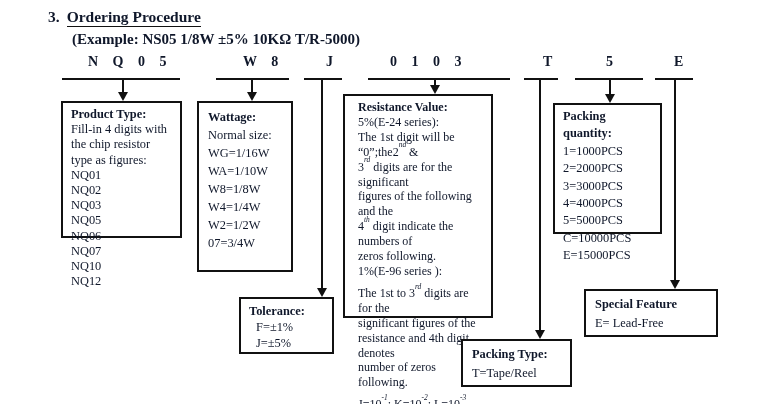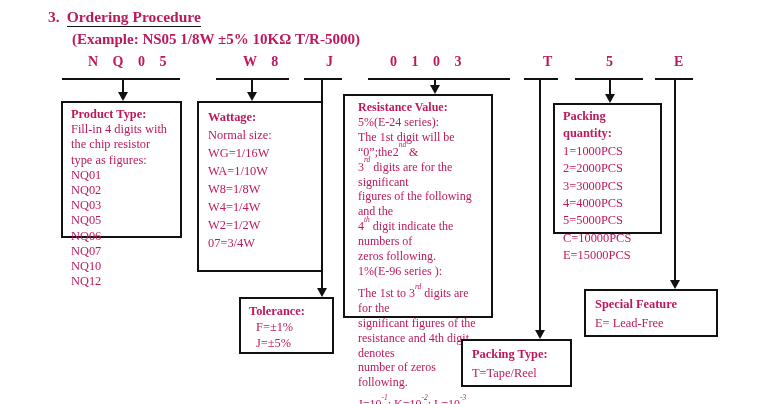--- a/index.html
+++ b/index.html
@@ -1,21 +1,21 @@
 <!DOCTYPE html>
 <html><head>
 <meta charset="utf-8">
 <style>
   html,body{margin:0;padding:0;background:#ffffff;}
   .page{
     position:relative;
     width:783px;height:404px;
     background:#ffffff;
     font-family:"Liberation Serif","DejaVu Serif",serif;
-    color:#be185d;
+    color:#0f172a;
     overflow:hidden;
   }
   .title-row{position:absolute;left:48px;top:8px;font-size:15.5px;font-weight:bold;white-space:nowrap;}
   .sec-num{margin-right:7px;}
   .title-text{border-bottom:1.8px solid #111;padding-bottom:1px;}
   .example{position:absolute;left:72px;top:31px;font-size:15px;font-weight:bold;white-space:nowrap;}
   .code{position:absolute;top:54px;font-size:14px;font-weight:bold;word-spacing:11px;white-space:nowrap;}
   .c-product{left:88px;}
   .c-wattage{left:243px;}
   .c-tolerance{left:326px;}
@@ -37,21 +37,21 @@
     background:#fff;
     box-sizing:border-box;
     font-size:12.4px;
     line-height:15.2px;
   }
   .box-heading{font-weight:bold;}
   .line{white-space:nowrap;}
   .spacer{height:7px;}
   sup{font-size:0.62em;line-height:0;position:relative;top:-0.45em;font-style:italic;}
   .b-product{left:61px;top:101px;width:121px;height:137px;padding:4px 8px;}
-  .b-wattage{left:197px;top:101px;width:126px;height:171px;padding:5px 9px;line-height:18px;}
+  .b-wattage{left:197px;top:101px;width:96px;height:171px;padding:5px 9px;line-height:18px;}
   .b-resistance{left:343px;top:94px;width:150px;height:224px;padding:4px 13px;font-size:12px;line-height:14.9px;}
   .b-resistance .line{white-space:normal;}
   .b-tolerance{left:239px;top:297px;width:95px;height:57px;padding:4px 8px;line-height:16px;}
   .b-tolerance .line{padding-left:7px;}
   .b-pqty{left:553px;top:103px;width:109px;height:131px;padding:3px 8px;line-height:17.4px;}
   .b-ptype{left:461px;top:339px;width:111px;height:48px;padding:4px 9px;line-height:19px;}
   .b-special{left:584px;top:289px;width:134px;height:48px;padding:4px 9px;line-height:19px;}
 </style>
 </head>
 <body>

